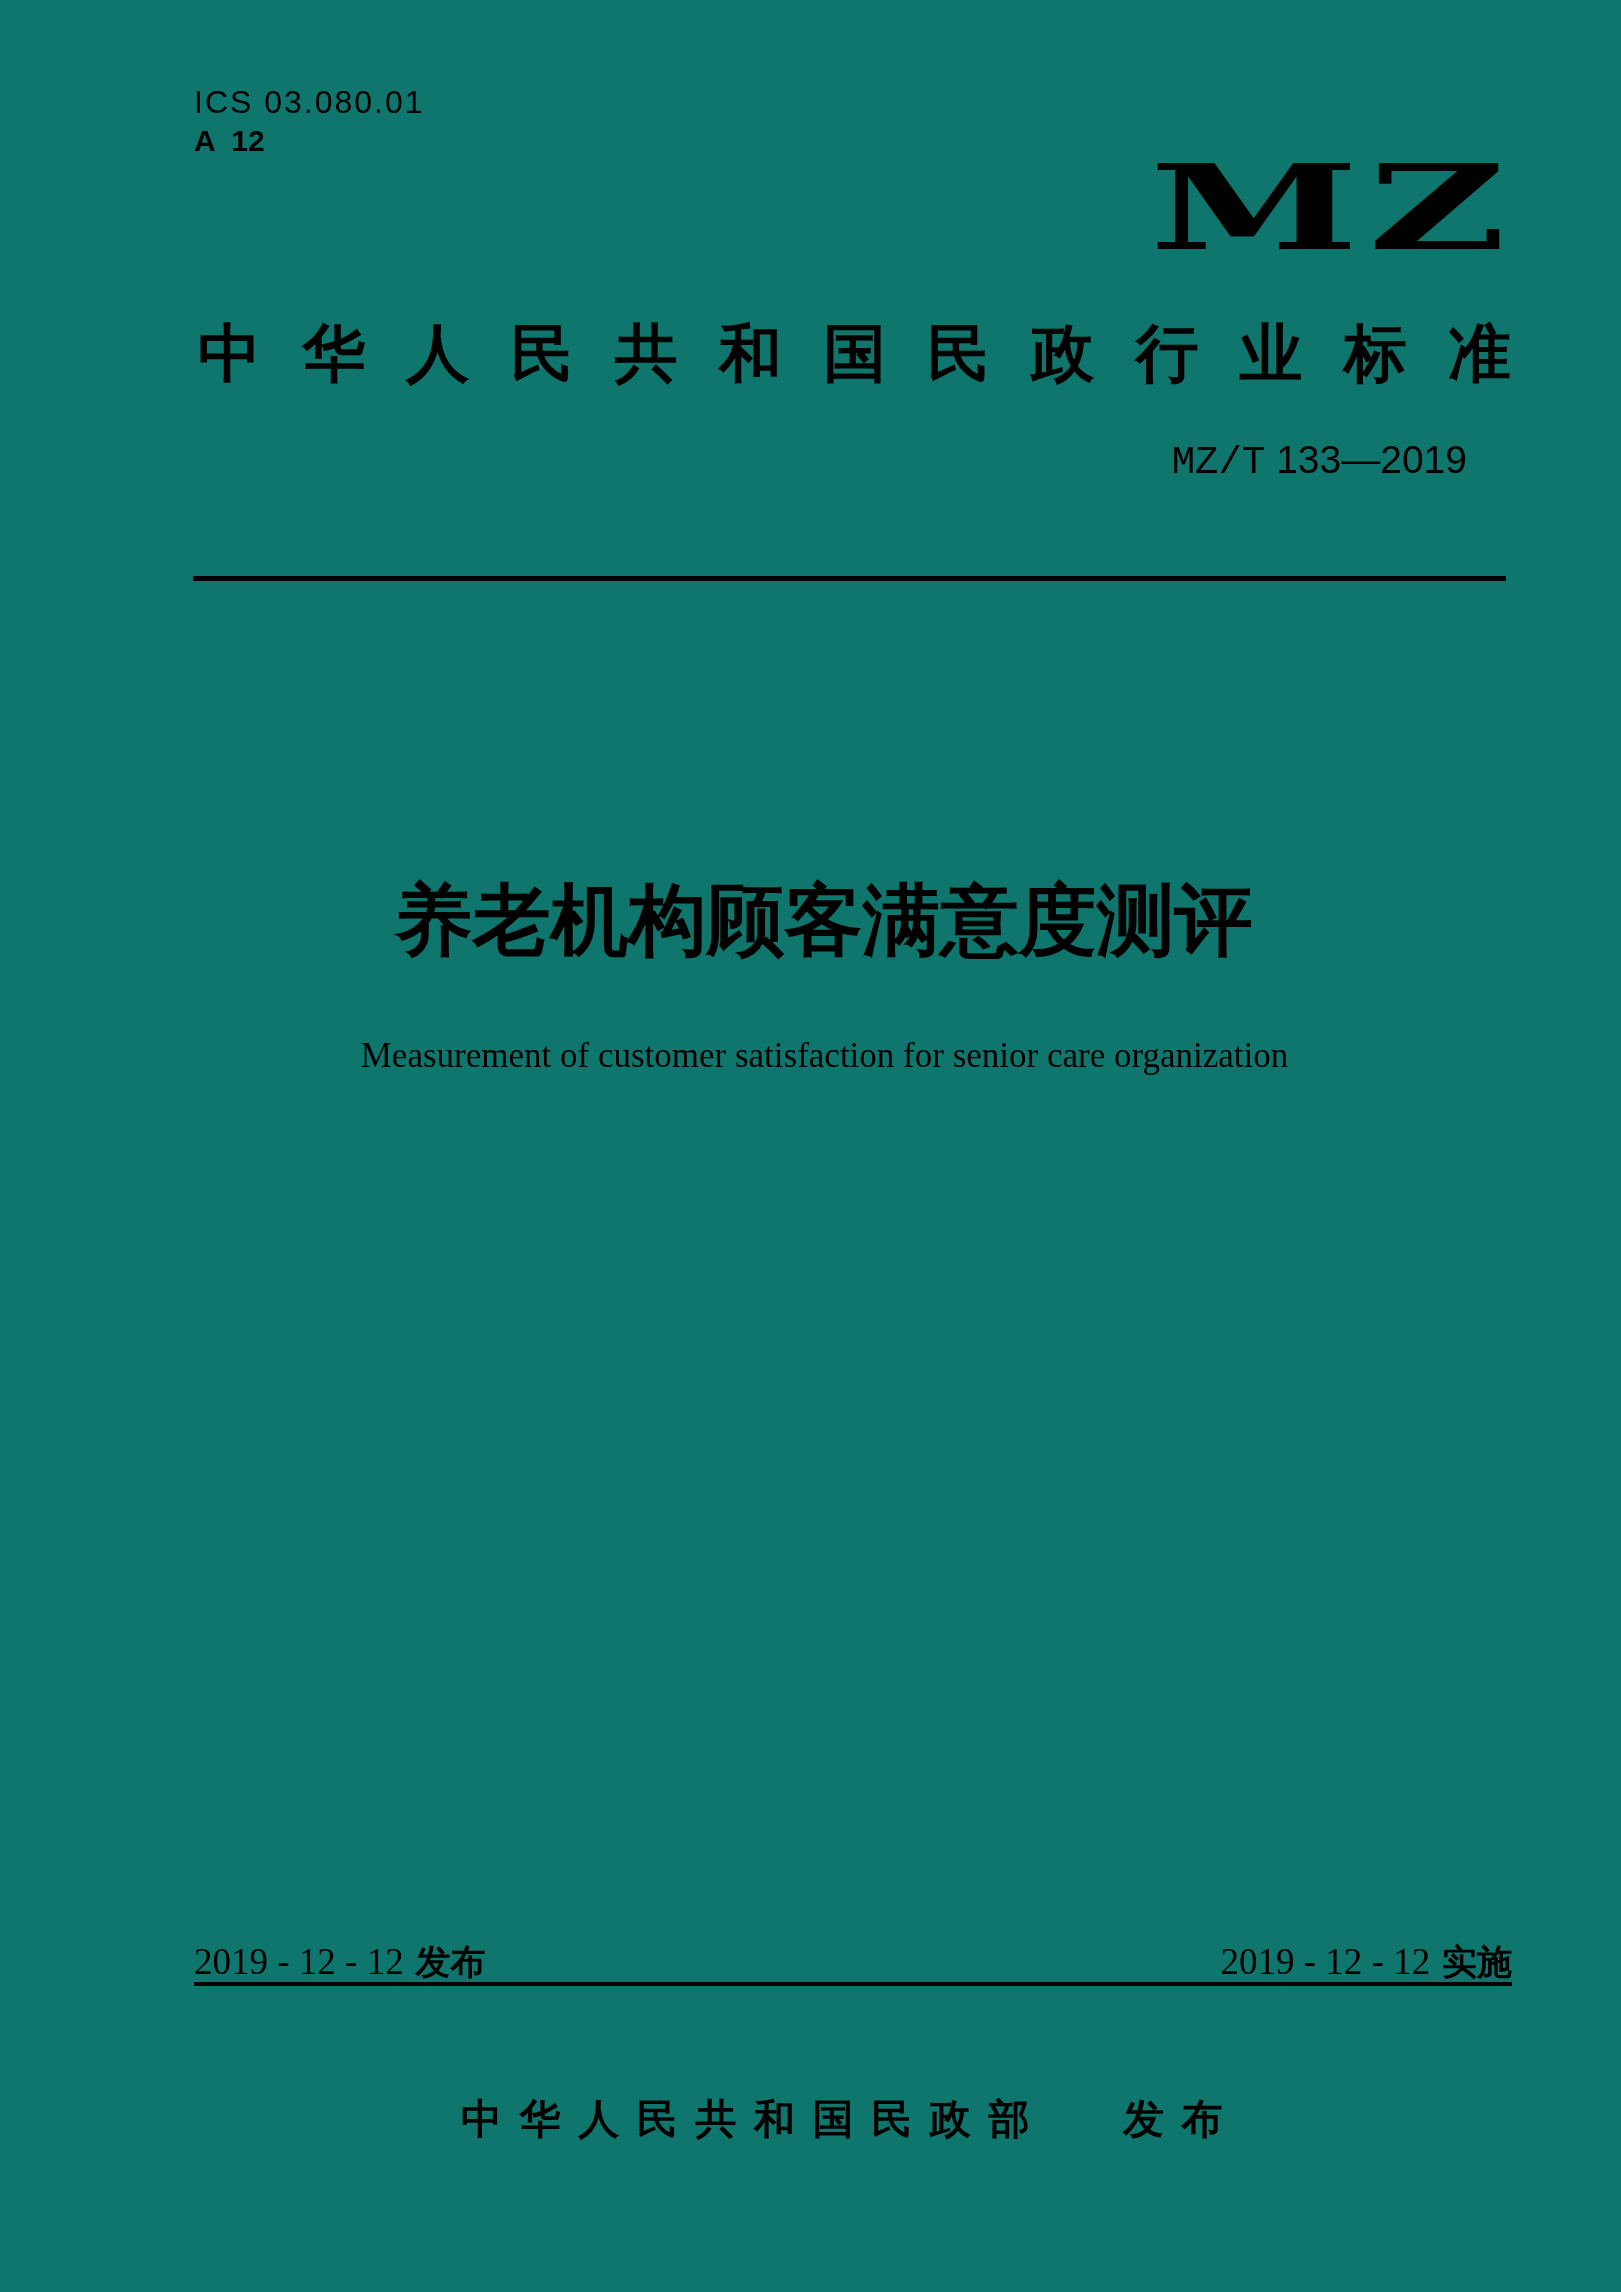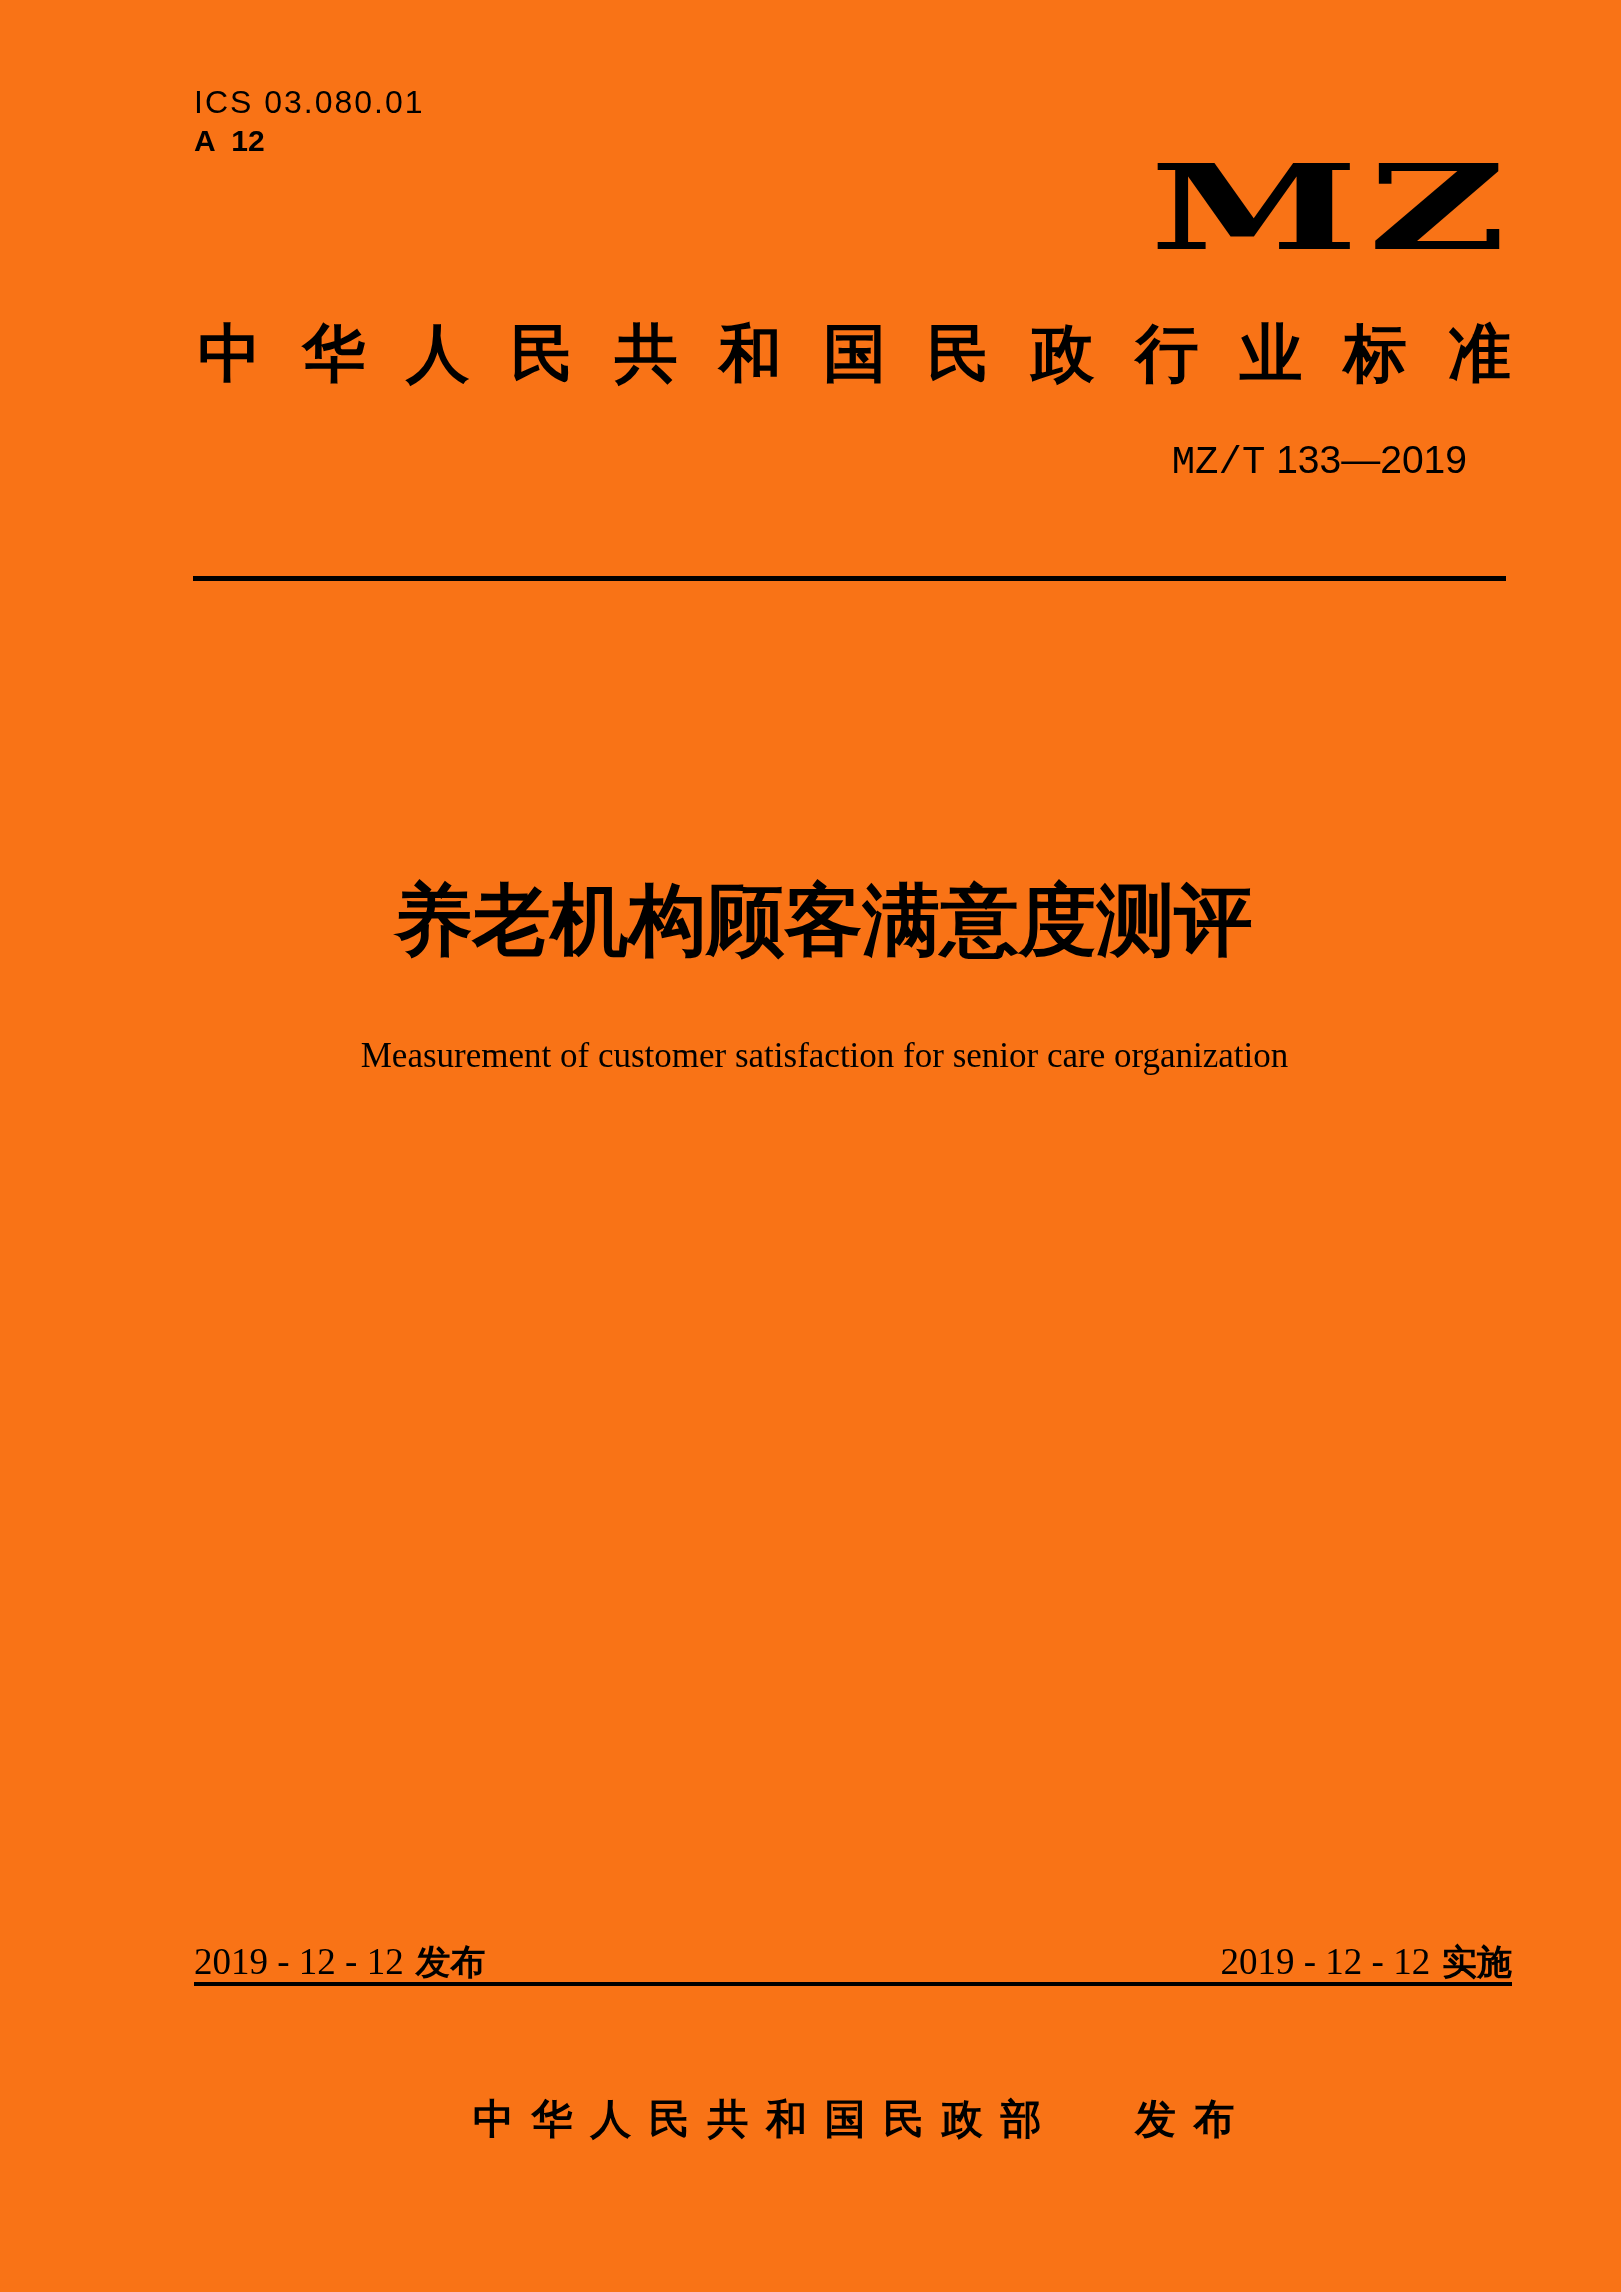--- a/index.html
+++ b/index.html
@@ -1,21 +1,21 @@
 <!DOCTYPE html>
 <html><head>
 <meta charset="utf-8">
 <style>
   * { margin: 0; padding: 0; box-sizing: border-box; }
   html, body { background: #ffffff; }
   .page {
     position: relative;
     width: 1621px;
     height: 2293px;
-    background: #f97316;
+    background: #0f766e;
     color: #000000;
     overflow: hidden;
     font-family: "Liberation Sans", sans-serif;
   }
   .ics-label {
     position: absolute;
     left: 194px;
     top: 84px;
     font-size: 32px;
     letter-spacing: 2px;
@@ -117,21 +117,21 @@
   .rule-bottom {
     position: absolute;
     left: 194px;
     top: 1982px;
     width: 1318px;
     height: 3.9px;
     background: #000000;
   }
   .publisher-row {
     position: absolute;
-    left: 473px;
+    left: 461px;
     top: 2092px;
     font-family: "Liberation Sans", sans-serif;
     font-weight: bold;
     font-size: 41px;
     letter-spacing: 17.6px;
     white-space: nowrap;
   }
   .publish-label { margin-left: 47px; }
 </style>
 </head>

